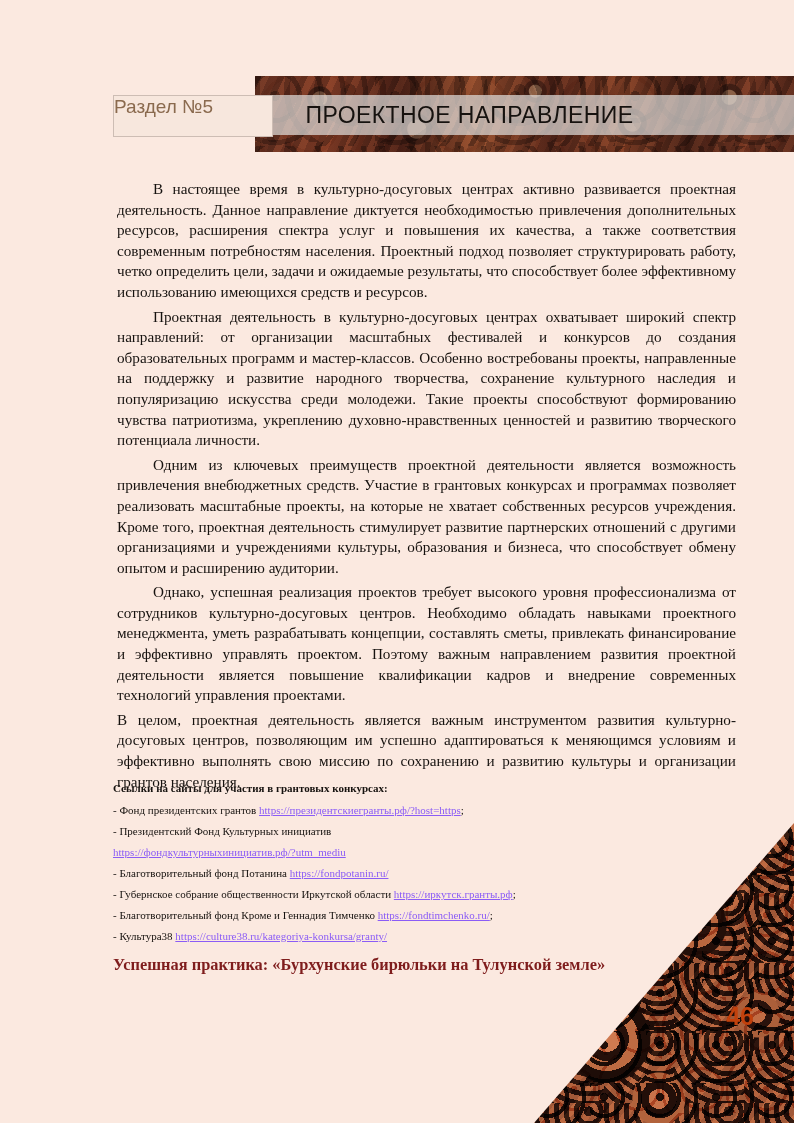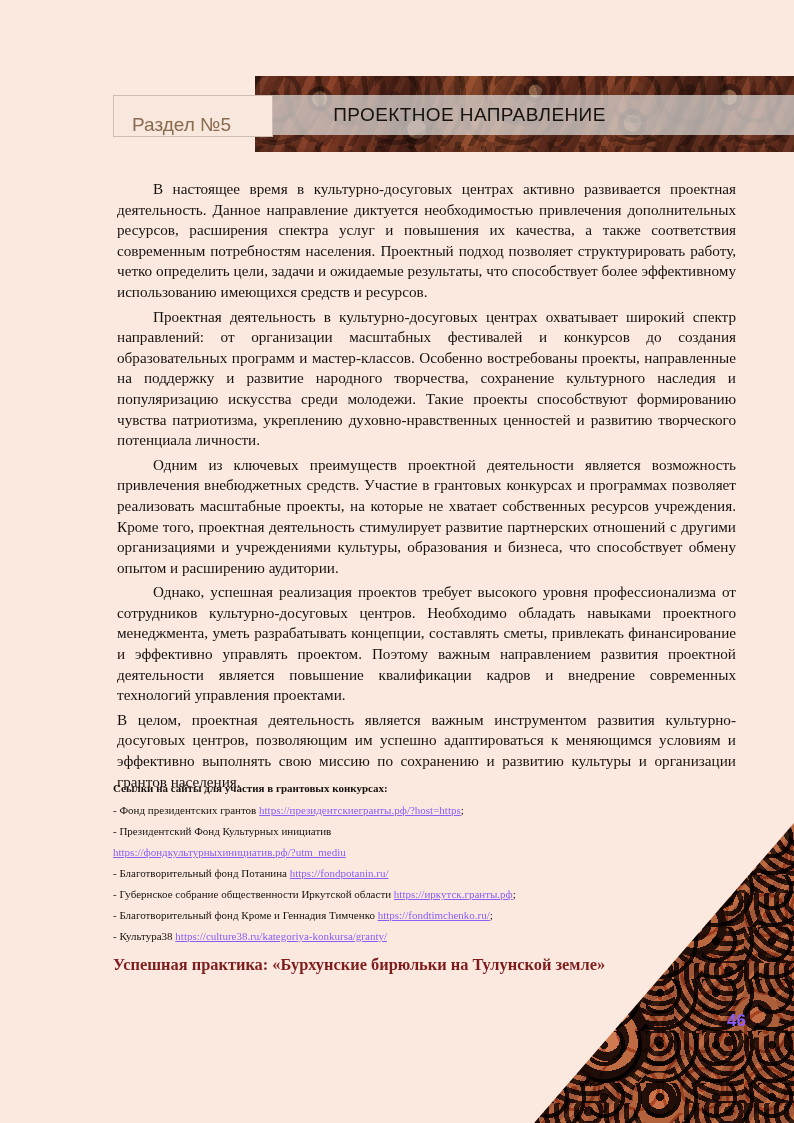--- a/index.html
+++ b/index.html
@@ -40,27 +40,27 @@
     mix-blend-mode:multiply;opacity:.9;
   }
   .title-band{
     position:absolute;left:0;right:0;top:19px;height:40px;
     background:rgba(222,219,216,.72);
   }
   .banner-title{
     position:absolute;left:0;right:0;top:19px;height:40px;
     display:flex;align-items:center;justify-content:center;
     font-family:"Liberation Sans", sans-serif;
-    font-size:19px;letter-spacing:.4px;color:#16120f;
+    font-size:23px;letter-spacing:.4px;color:#16120f;
     padding-right:110px;box-sizing:border-box;white-space:nowrap;
   }
   .section-chip{
     position:absolute;left:113px;top:95px;width:160px;height:42px;
     background:#f7e7dd;border:1px solid #cdbdb4;
-    display:flex;align-items:flex-end;box-sizing:border-box;padding-left:18px;
+    display:flex;align-items:flex-start;box-sizing:border-box;
     font-family:"Liberation Sans", sans-serif;font-size:19px;color:#8a6a4e;
     z-index:3;
   }
 
   
   .content{
     position:absolute;left:113px;top:175px;width:627px;
     font-size:15.2px;line-height:20.6px;color:#16120f;
     text-align:justify;
   }
@@ -101,23 +101,23 @@
   }
   .corner-dots{
     position:absolute;inset:0;
     background:
       repeating-radial-gradient(circle at 14px 14px, rgba(18,8,5,.9) 0 4px, transparent 4px 17px),
       repeating-radial-gradient(circle at 40px 34px, rgba(205,120,78,.75) 0 3px, transparent 3px 19px);
     background-size:56px 52px,64px 58px;
     mix-blend-mode:multiply;
   }
   .page-num{
-    position:absolute;right:48px;bottom:92px;
+    position:absolute;right:40px;bottom:92px;
     font-family:"Liberation Sans", sans-serif;
-    font-size:17px;font-weight:bold;color:#8b5cf6;z-index:5;
+    font-size:25px;font-weight:bold;color:#c2410c;z-index:5;
   }
 </style>
 </head>
 <body>
 
 <div class="banner">
   <div class="banner-tex"></div>
   <div class="title-band"></div>
   <div class="banner-title">ПРОЕКТНОЕ НАПРАВЛЕНИЕ</div>
 </div>

